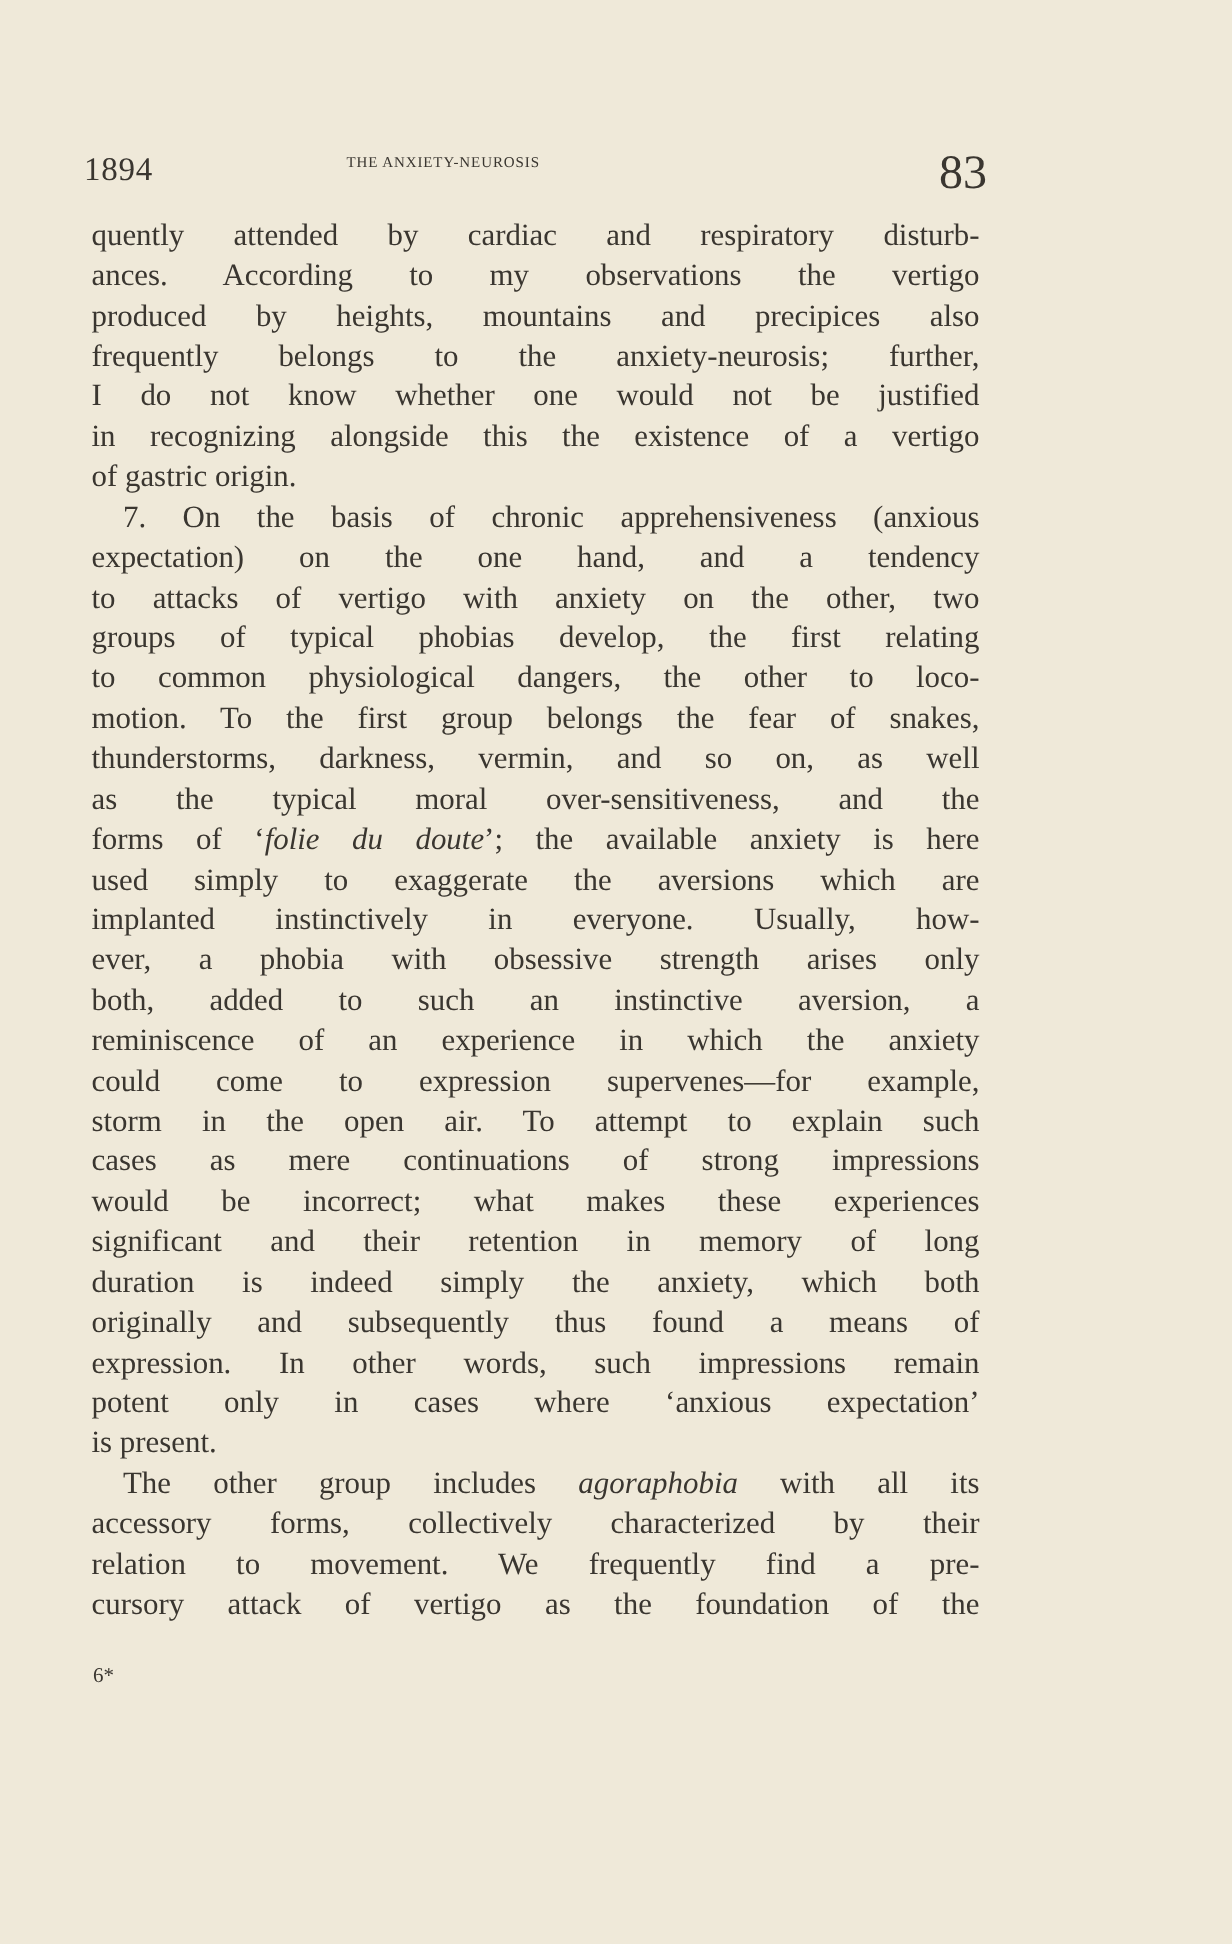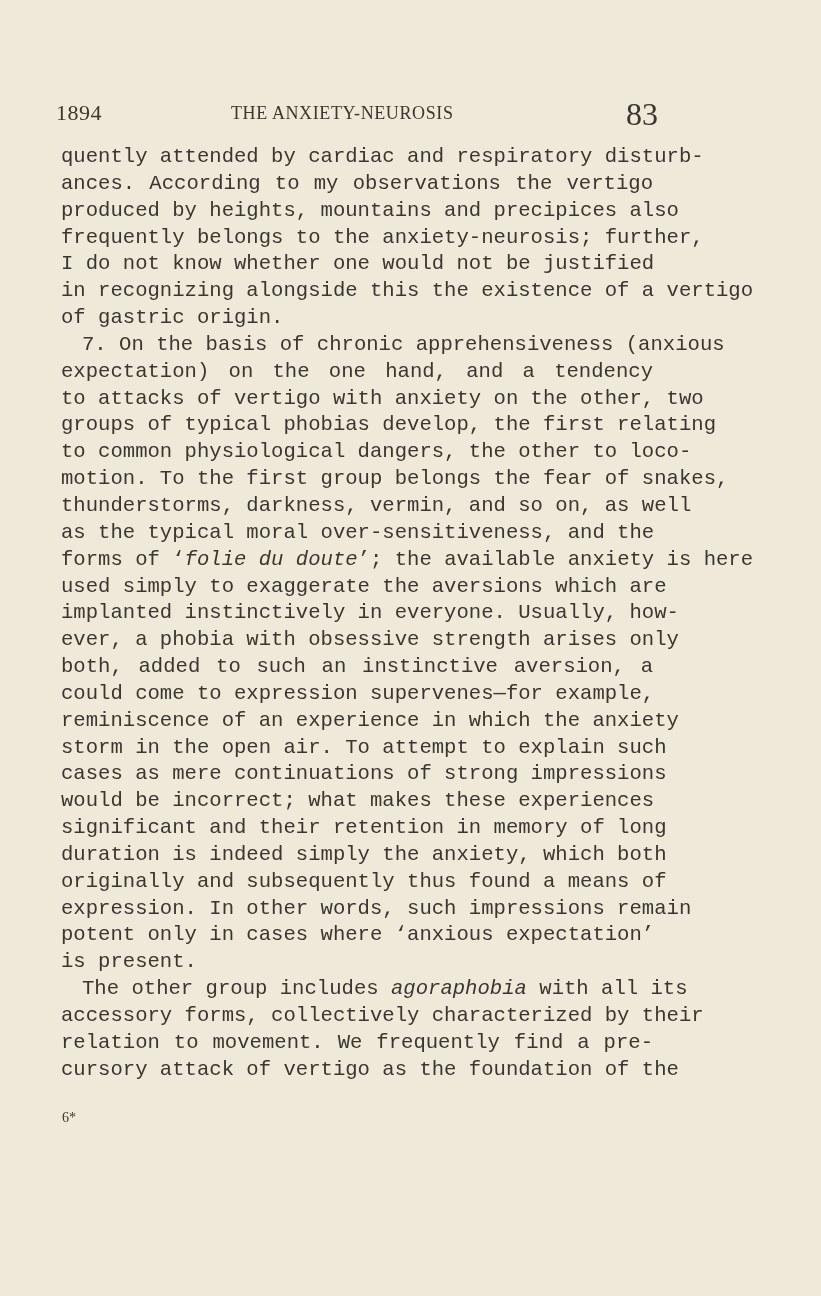--- a/index.html
+++ b/index.html
@@ -9,29 +9,29 @@
     color: #3a3630;
     font-family: "Liberation Serif", "DejaVu Serif", serif;
     position: relative;
     overflow: hidden;
   }
   .page { position: absolute; left: 0; top: 0; width: 821px; height: 1296px; margin-top: 12px; }
   .running-head {
     position: absolute; top: 84px; left: 56px; width: 600px; height: 32px;
   }
   .year { position: absolute; left: 0; top: 4px; font-size: 22px; letter-spacing: 0.5px; }
-  .title { position: absolute; left: 175px; top: 7px; font-size: 18px; letter-spacing: 0.6px; }
+  .title { position: absolute; left: 175px; top: 7px; font-size: 10px; letter-spacing: 0.6px; }
   .pageno { position: absolute; right: -2px; top: 0; font-size: 32px; }
   .body-text {
     position: absolute; top: 132px; left: 61px; width: 592px;
     font-size: 20.6px; line-height: 26.85px;
   }
   .line {
     display: block; height: 26.85px; white-space: nowrap;
-    text-align: justify; text-align-last: justify; font-family: Liberation Mono, monospace;
+    text-align: justify; text-align-last: justify;
   }
   .line.last { text-align-last: left; }
   .indent { padding-left: 21px; }
   em { font-style: italic; }
   .signature {
     position: absolute; left: 62px; top: 1098px; font-size: 14px;
   }
 </style>
 </head>
 <body>
@@ -57,22 +57,22 @@
       <span class="line">groups of typical phobias develop, the first relating</span>
       <span class="line">to common physiological dangers, the other to loco-</span>
       <span class="line">motion. To the first group belongs the fear of snakes,</span>
       <span class="line">thunderstorms, darkness, vermin, and so on, as well</span>
       <span class="line">as the typical moral over-sensitiveness, and the</span>
       <span class="line"><span>forms of ‘</span><em>folie du doute</em><span>’; the available anxiety is here</span></span>
       <span class="line">used simply to exaggerate the aversions which are</span>
       <span class="line">implanted instinctively in everyone. Usually, how-</span>
       <span class="line">ever, a phobia with obsessive strength arises only</span>
       <span class="line">both, added to such an instinctive aversion, a</span>
+      <span class="line">reminiscence of an experience in which the anxiety</span>
       <span class="line">could come to expression supervenes—for example,</span>
-      <span class="line">reminiscence of an experience in which the anxiety</span>
       <span class="line">storm in the open air. To attempt to explain such</span>
       <span class="line">cases as mere continuations of strong impressions</span>
       <span class="line">would be incorrect; what makes these experiences</span>
       <span class="line">significant and their retention in memory of long</span>
       <span class="line">duration is indeed simply the anxiety, which both</span>
       <span class="line">originally and subsequently thus found a means of</span>
       <span class="line">expression. In other words, such impressions remain</span>
       <span class="line">potent only in cases where ‘anxious expectation’</span>
       <span class="line last">is present.</span>
       <span class="line indent"><span>The other group includes </span><em>agoraphobia</em><span> with all its</span></span>

